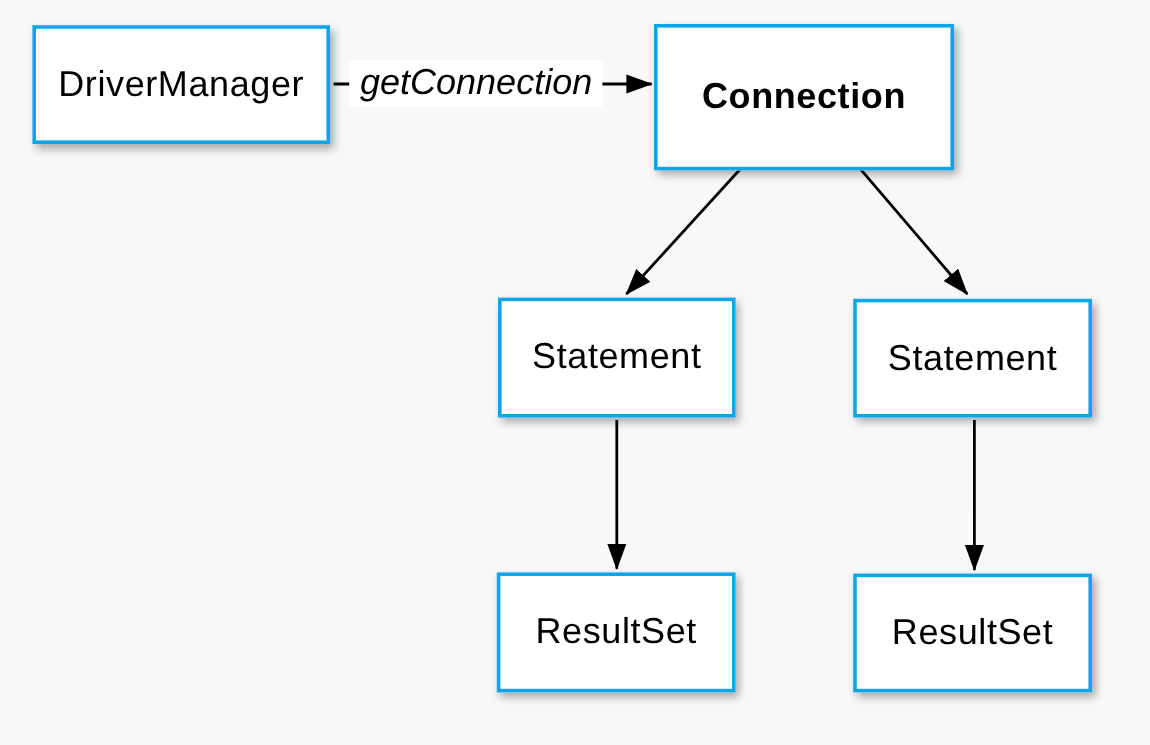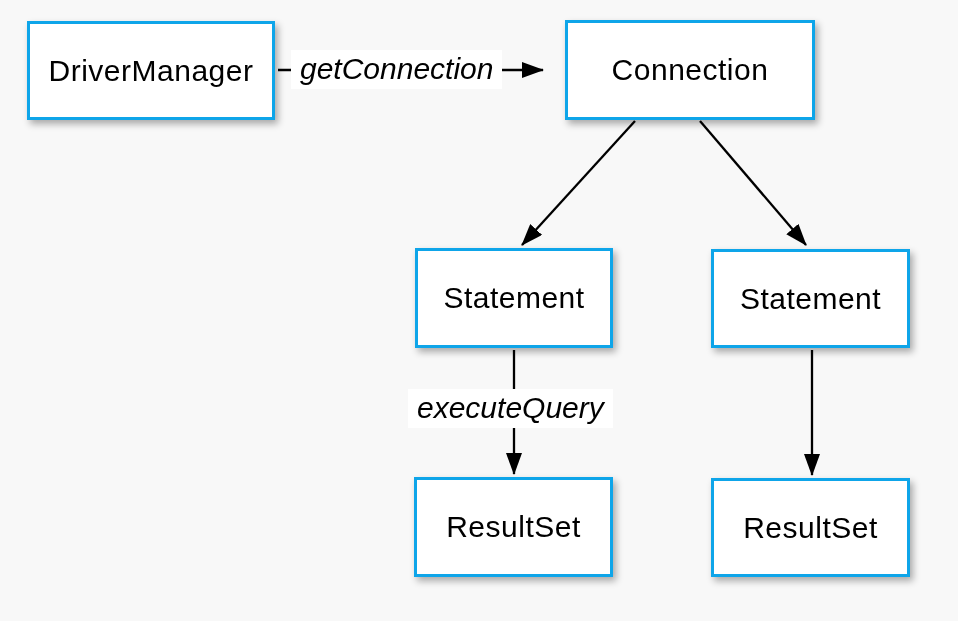--- a/index.html
+++ b/index.html
@@ -29,21 +29,21 @@
     box-shadow: 3px 4px 7px rgba(0,0,0,0.32);
     display: flex;
     align-items: center;
     justify-content: center;
     font-size: 30px;
     color: #000000;
     letter-spacing: 0.5px;
     white-space: nowrap;
   }
   #n-drivermanager { left: 27px;  top: 21px;  width: 248px; height: 99px;  }
-  #n-connection    { left: 565px; top: 20px;  width: 250px; height: 100px; }
+  #n-connection    { left: 545px; top: 20px;  width: 250px; height: 122px; font-weight: bold; }
   #n-statement-l   { left: 415px; top: 248px; width: 198px; height: 100px; }
   #n-statement-r   { left: 711px; top: 249px; width: 199px; height: 99px;  }
   #n-resultset-l   { left: 414px; top: 477px; width: 199px; height: 100px; }
   #n-resultset-r   { left: 711px; top: 478px; width: 199px; height: 99px;  }
 
   .edge-label {
     position: absolute;
     background: #ffffff;
     font-size: 30px;
     font-style: italic;
@@ -82,15 +82,14 @@
 
   <div class="node" id="n-statement-r">Statement</div>
 
   <div class="node" id="n-resultset-l">ResultSet</div>
 
   <div class="node" id="n-resultset-r">ResultSet</div>
 
   <div class="edge-label" id="lbl-getconnection">getConnection</div>
 
 
-  <div class="edge-label" id="lbl-executequery">executeQuery</div>
 
 </div>
 
 </body></html>

